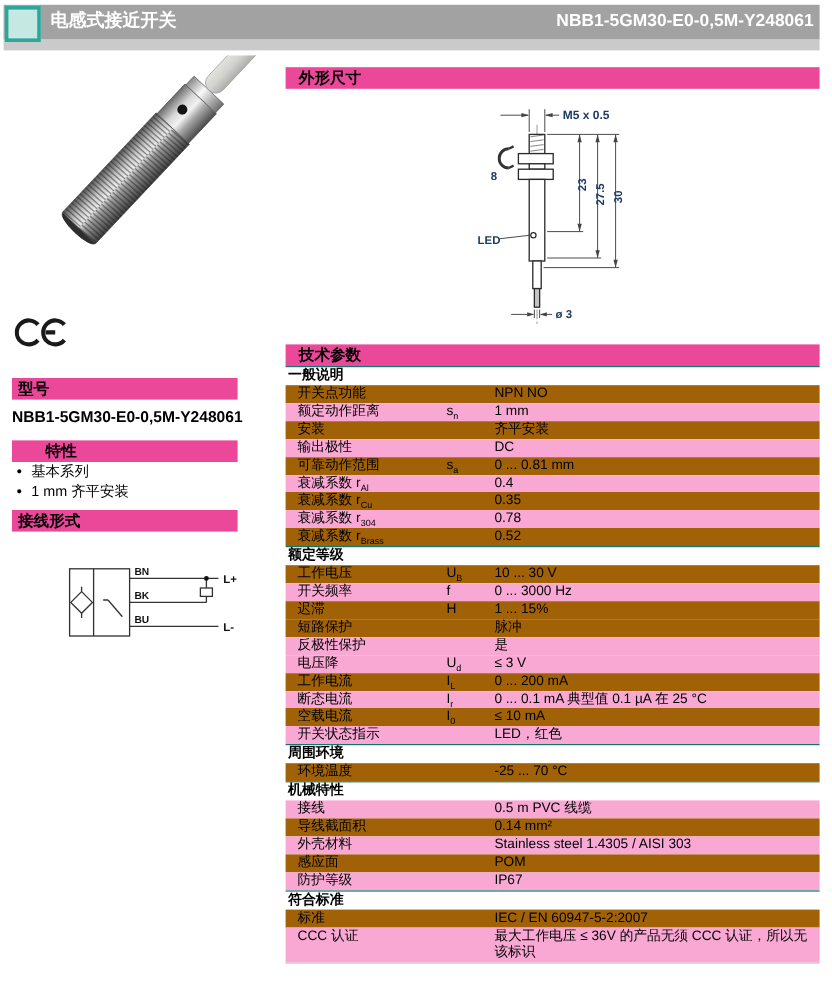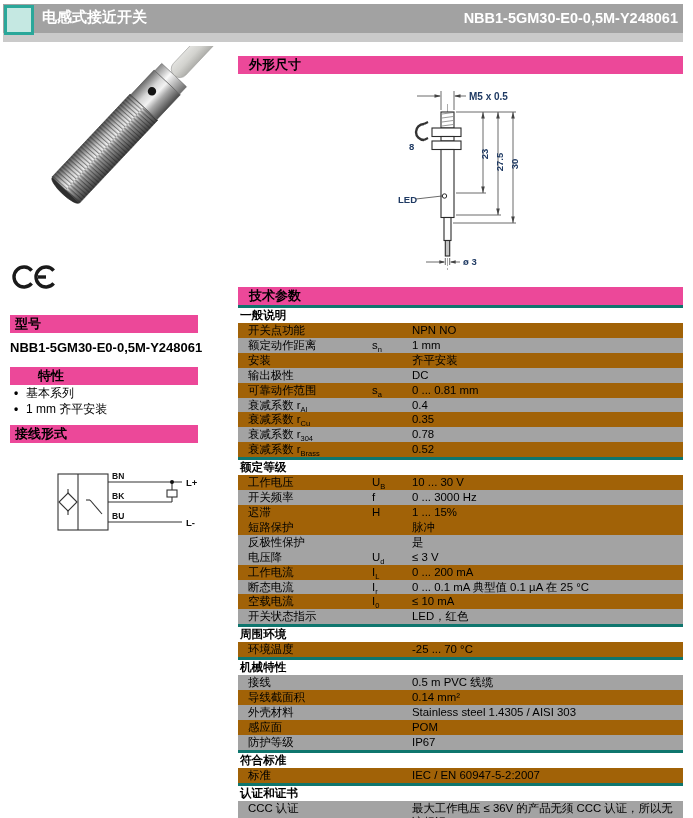--- a/index.html
+++ b/index.html
@@ -36,22 +36,22 @@
   .dim-text{font-family:"Liberation Sans","DejaVu Sans",sans-serif;
     font-size:9.5px;font-weight:bold;fill:#1f3a63;}
   .dim-text-lg{font-size:10px;}
   .wire-text{font-family:"Liberation Sans","DejaVu Sans",sans-serif;
     font-size:8.5px;font-weight:bold;fill:#111;}
   .wire-text-lg{font-size:9.5px;}
   
   .tech-table{position:absolute;left:238px;top:305px;width:445px;
     border-bottom:1px solid #c2c2c2;}
   .tsubhead{font-weight:bold;font-size:11.6px;line-height:14px;height:15px;
-    border-top:3px solid #0f766e;padding-left:2px;background:#fff;}
-  .trow{display:flex;min-height:14.9px;font-size:11.4px;line-height:14.9px;background:#a3a3a3;}
+    border-top:1px solid #0f766e;padding-left:2px;background:#fff;}
+  .trow{display:flex;min-height:14.9px;font-size:11.4px;line-height:14.9px;background:#f9a8d4;}
   .trow.shaded{background:#a16207;align-items:center;}
   .tlabel{width:134px;padding-left:10px;box-sizing:border-box;flex-shrink:0;}
   .tsym{width:40px;flex-shrink:0;}
   .tval{flex:1;padding-right:6px;}
   sub{font-size:7.5px;line-height:0;}
 </style>
 </head>
 <body>
 
 <div class="top-bar"></div>
@@ -363,19 +363,18 @@
       <div class="tlabel"><span>防护等级</span></div>
       <div class="tsym"></div>
       <div class="tval"><span>IP67</span></div>
     </div>
     <div class="tsubhead"><span>符合标准</span></div>
     <div class="trow shaded">
       <div class="tlabel"><span>标准</span></div>
       <div class="tsym"></div>
       <div class="tval"><span>IEC / EN 60947-5-2:2007</span></div>
     </div>
-    <div class="tsubhead"><span>认证和证书</span></div>
     <div class="trow">
       <div class="tlabel"><span>CCC 认证</span></div>
       <div class="tsym"></div>
       <div class="tval"><span>最大工作电压 ≤ 36V 的产品无须 CCC 认证，所以无该标识</span></div>
     </div>
   </div>
 
 </body></html>

